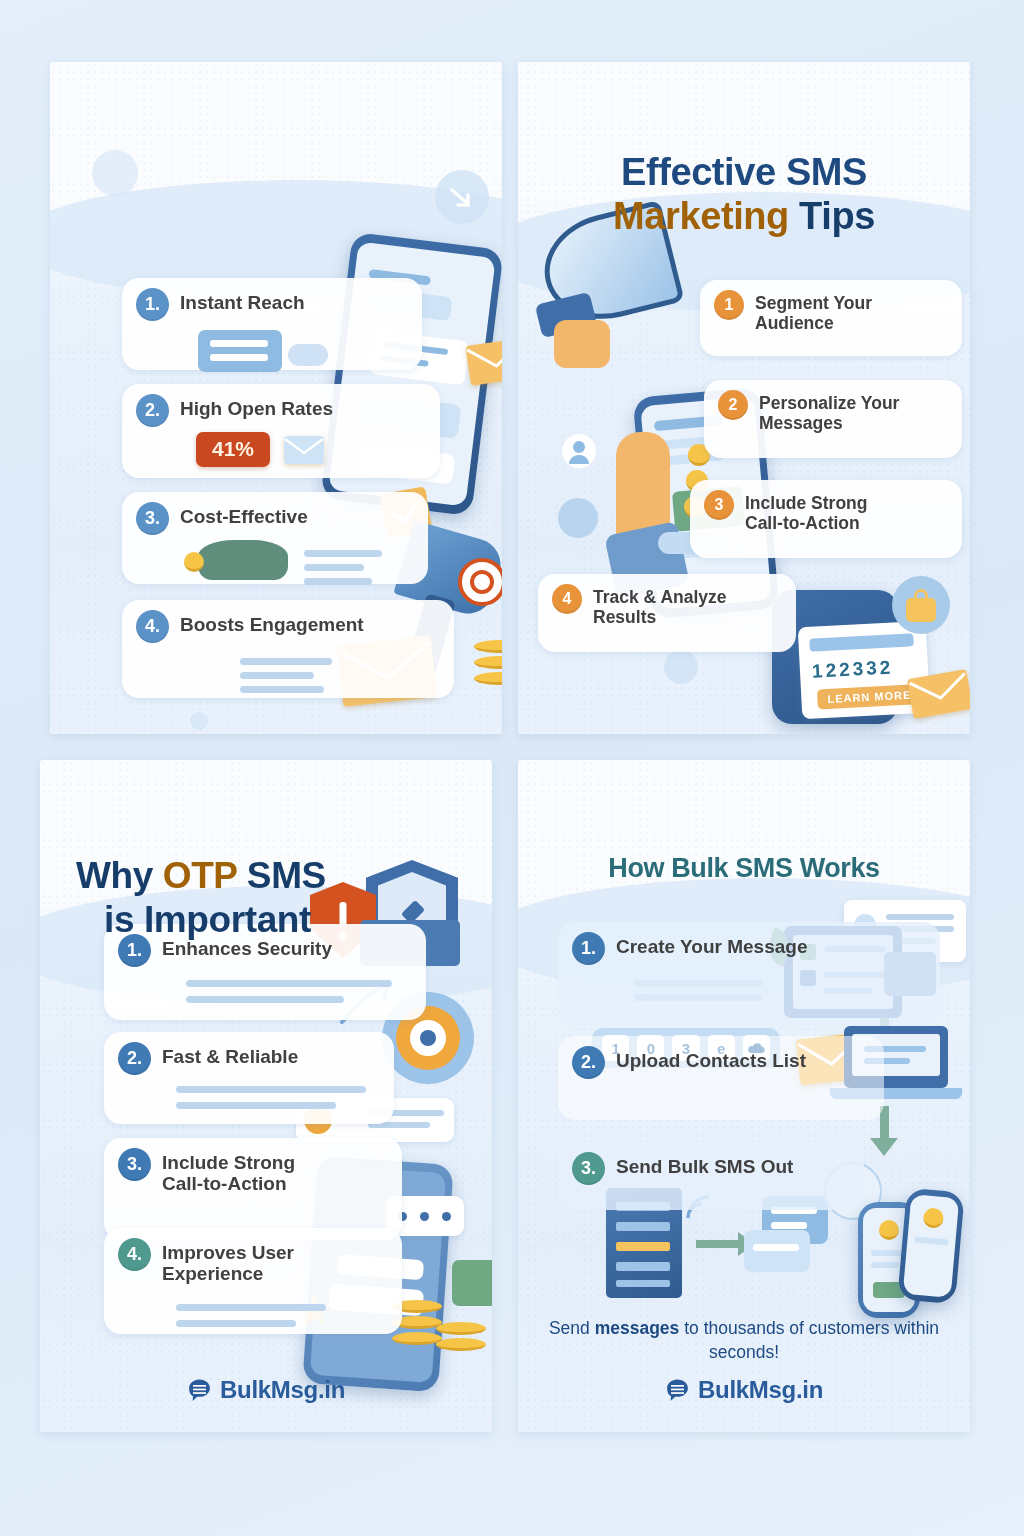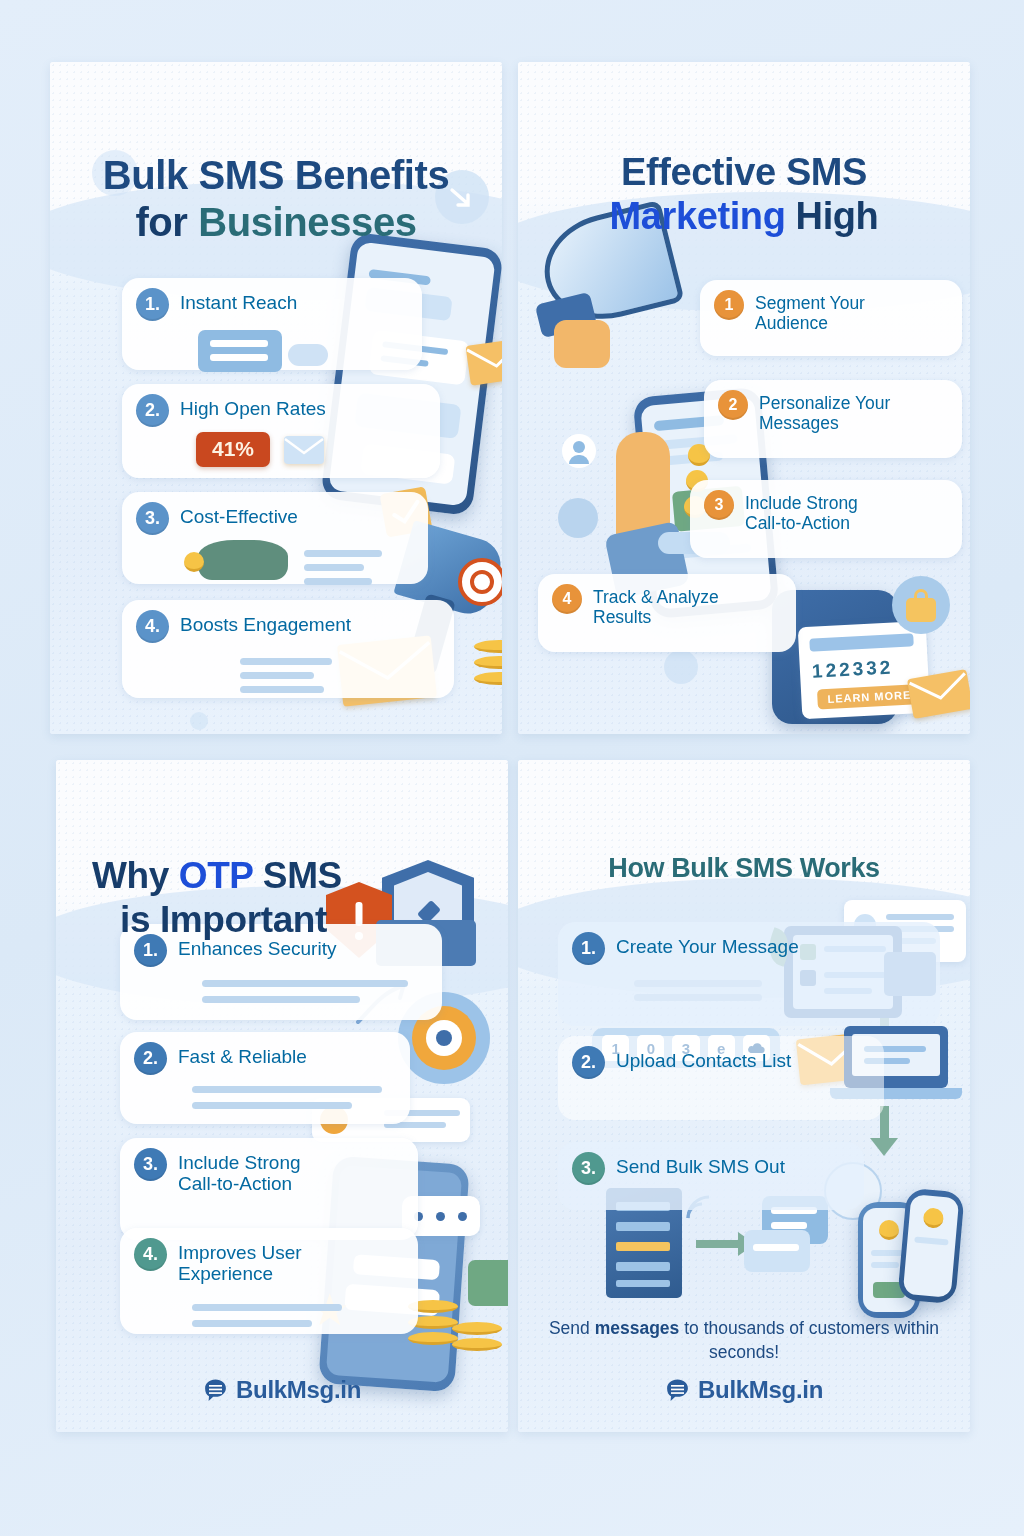--- a/index.html
+++ b/index.html
@@ -42,21 +42,21 @@
   .title {
     position: absolute; left: 0; right: 0;
     text-align: center;
     font-weight: bold;
     color: #1e4a80;
     letter-spacing: -.4px;
     line-height: 1.06;
     z-index: 6;
   }
   .t-accent-teal { color: #2a6c77; }
-  .t-accent-orange { color: #1d4ed8; }
+  .t-accent-orange { color: #a16207; }
   .t-dark { color: #173d6b; }
 
   
   .card {
     position: absolute;
     background: rgba(255,255,255,.93);
     border-radius: 17px;
     box-shadow: 0 2px 7px rgba(110,150,195,.17);
     z-index: 5;
   }
@@ -68,21 +68,21 @@
     color: #fff; font-weight: bold; font-size: 18px;
     display: flex; align-items: center; justify-content: center;
     box-shadow: inset 0 -2px 0 rgba(0,0,0,.08);
   }
   .badge.sm { width: 30px; height: 30px; font-size: 16px; }
   .b-blue { background: #5b93c9; }
   .b-bluedk { background: #3f7ab5; }
   .b-orange { background: #e8933a; }
   .b-green { background: #50998f; }
   .card-label {
-    font-weight: normal; color: #0369a1;
+    font-weight: bold; color: #404040;
     font-size: 19px; line-height: 1.12;
     padding-top: 4px;
     white-space: pre-line;
   }
   .card-label.sm { font-size: 17.5px; }
   .skel { height: 7px; border-radius: 4px; background: #bdd6ee; margin-top: 8px; }
 
   
   .pct-chip {
     position: absolute;
@@ -215,26 +215,20 @@
       <div class="ill coin" style="left:424px;top:578px;width:50px;height:13px;"></div>
       <div class="ill coin" style="left:424px;top:594px;width:50px;height:13px;"></div>
       <div class="ill coin" style="left:424px;top:610px;width:50px;height:13px;"></div>
       <div class="ill env" style="left:290px;top:578px;width:94px;height:62px;transform:rotate(-6deg);">
         <svg viewBox="0 0 94 62" width="94" height="62">
             <path d="M2 7 L47 38 L92 7" stroke="#fff" stroke-width="3.5" fill="none"></path>
           </svg>
       </div>
       <div class="ill circle-dec" style="left:140px;top:650px;width:18px;height:18px;opacity:.6;"></div>
 
-      <div class="title" style="top:92px; font-size:40px;">
-        <div>Bulk SMS Benefits</div>
-        <div style="margin-top:5px;">
-          <span class="t-dark">for </span><span class="t-accent-teal">Businesses</span>
-        </div>
-      </div>
 
       <div class="card" style="left:72px;top:216px;width:300px;height:92px;">
         <div class="card-row">
           <div class="badge b-blue">1.</div>
           <div class="card-label">Instant Reach</div>
         </div>
       </div>
       <div class="ill bubble" style="left:148px;top:268px;width:84px;height:42px;border-radius:7px;z-index:6;">
         <div style="position:absolute;left:12px;top:10px;width:58px;height:7px;background:#fff;border-radius:3px;"></div>
         <div style="position:absolute;left:12px;top:24px;width:58px;height:7px;background:#fff;border-radius:3px;"></div>
@@ -322,21 +316,21 @@
         <svg viewBox="0 0 60 40" width="60" height="40">
             <path d="M2 4 L30 24 L58 4" stroke="#fff" stroke-width="3" fill="none"></path>
           </svg>
       </div>
       <div class="ill circle-dec" style="left:146px;top:588px;width:34px;height:34px;opacity:.8;"></div>
       <div class="ill key-tray" style="left:140px;top:470px;width:72px;height:22px;"></div>
 
       <div class="title" style="top:90px; font-size:38px;">
         <div>Effective SMS</div>
         <div style="margin-top:4px;">
-          <span class="t-accent-orange">Marketing</span><span class="t-dark"> High</span>
+          <span class="t-accent-orange">Marketing</span><span class="t-dark"> Tips</span>
         </div>
       </div>
 
       <div class="card" style="left:182px;top:218px;width:262px;height:76px;">
         <div class="card-row">
           <div class="badge b-orange sm">1</div>
           <div class="card-label sm">Segment Your
 Audience</div>
         </div>
       </div>
@@ -358,21 +352,21 @@
         <div class="card-row">
           <div class="badge b-orange sm">4</div>
           <div class="card-label sm">Track &amp; Analyze
 Results</div>
         </div>
       </div>
 
     </div>
   </div>
 
-  <div class="panel" style="left:56px; top:760px; width:452px; height:672px;">
+  <div class="panel" style="left:40px; top:760px; width:452px; height:672px;">
     <div class="panel-bg"></div>
     <div class="swoosh" style="top:126px;"></div>
     <div class="pnl-inner">
 
       <div class="ill shield" style="left:326px;top:100px;width:92px;height:104px;">
         <div class="shield" style="position:absolute;inset:12px;background:#dfeaf8;"></div>
         <div style="position:absolute;left:40px;top:42px;width:14px;height:20px;background:#3f6ea9;transform:rotate(45deg);border-radius:3px;"></div>
       </div>
       <div class="ill shield orange" style="left:270px;top:122px;width:66px;height:76px;">
         <div style="position:absolute;left:50%;top:20px;transform:translateX(-50%);width:7px;height:24px;background:#fff;border-radius:3px;"></div>

